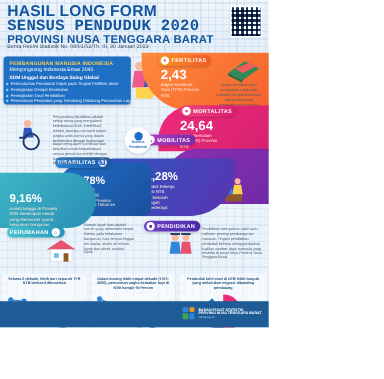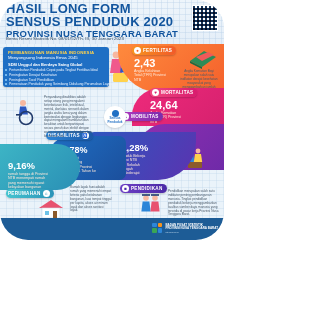--- a/index.html
+++ b/index.html
@@ -3,33 +3,33 @@
 <meta charset="utf-8">
 <style>
   * { box-sizing: border-box; margin:0; padding:0; }
   body {
     width:224px; height:316px;
     font-family:"Liberation Sans", sans-serif;
     background:#ffffff;
     overflow:hidden;
     position:relative;
   }
-  #page { position:relative; width:224px; height:240px; overflow:hidden; background:#f2f7fb;border-radius:28px; }
+  #page { position:relative; width:224px; height:273px; overflow:hidden; background:#f2f7fb; }
 
   
   .header {
     position:absolute; left:0; top:0; width:224px; height:44px;
     background:
       repeating-linear-gradient(0deg, rgba(255,255,255,0) 0 5px, rgba(180,205,230,.35) 5px 6px),
       repeating-linear-gradient(90deg, rgba(255,255,255,0) 0 5px, rgba(180,205,230,.35) 5px 6px),
       linear-gradient(180deg,#eef5fb,#e4eef8);
   }
   .h-title { position:absolute; left:6px; top:3px; color:#12559e; font-weight:bold; letter-spacing:.2px; }
   .h-l1 { font-size:13px; line-height:12px; }
-  .h-l2 { font-size:13px; line-height:13px; }
+  .h-l2 { font-size:13px; line-height:13px;font-family:Liberation Mono, monospace; }
   .h-l3 { font-size:9.5px; line-height:11px; }
   .h-sub { position:absolute; left:6px; top:36px; font-size:4.3px; color:#2a3f55; letter-spacing:.1px; }
 
   .qr { position:absolute; right:6px; top:5px; width:26px; height:26px;
         background:#fff; padding:1px; }
   .qr i { display:block; width:100%; height:100%;
         background-image:
           repeating-linear-gradient(90deg,#16365c 0 2px, #fff 2px 4px),
           repeating-linear-gradient(0deg,#16365c 0 2px, #fff 2px 4px);
         background-blend-mode:multiply; }

